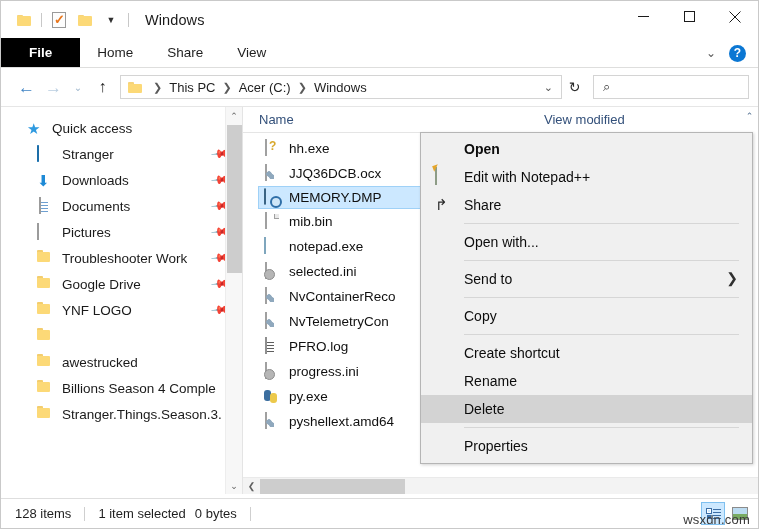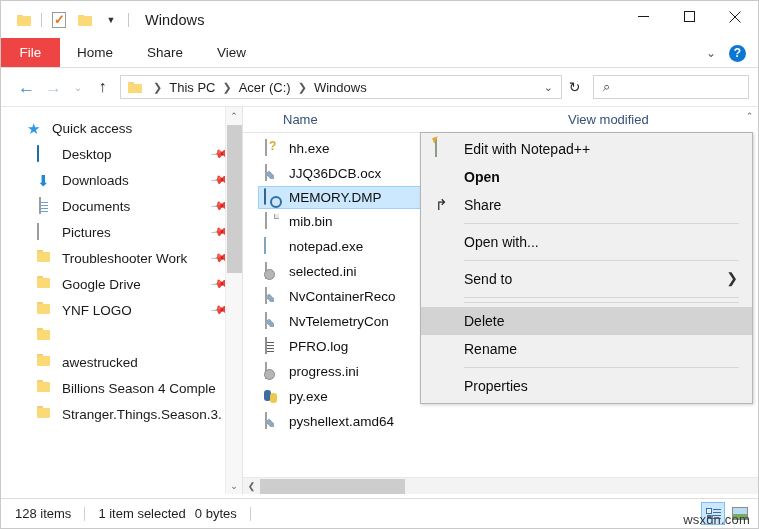--- a/index.html
+++ b/index.html
@@ -76,22 +76,22 @@
     background: #ffffff;
     border-bottom: 1px solid #dededd;
     display: flex; align-items: stretch;
   }
   .tab {
     display: flex; align-items: center; justify-content: center;
     padding: 0 17px;
     font-size: 13.5px; color: #1f1f1f;
   }
   .tab.file {
-    background: #ef4444; color: #ffffff;
-    min-width: 59px; padding: 0 18px;
+    background: #000000; color: #ffffff;
+    min-width: 59px; padding: 0 28px; font-weight: bold;
   }
   .ribbon-right {
     position: absolute; right: 4px; top: 0;
     height: 30px; display: flex; align-items: center; gap: 9px;
   }
   .ribbon-chevron { font-size: 12px; color: #5a5a5a; padding: 0 4px; }
   .help-btn {
     width: 17px; height: 17px; border-radius: 50%;
     background: #0b77d3; color: #ffffff;
     font-size: 12px; font-weight: bold;
@@ -227,21 +227,21 @@
   .filepane {
     position: relative; flex: 1;
     background: #ffffff; overflow: hidden;
   }
   .col-header {
     height: 26px; display: flex; align-items: center;
     border-bottom: 1px solid #e5e5e5;
     font-size: 13px; color: #33507a;
     padding-left: 16px;
   }
-  .col-name { width: 285px; margin-left: 24px; }
+  .col-name { width: 285px; }
   .col-date { }
   .file-list { padding-top: 3px; }
   .file-row {
     height: 25px; display: flex; align-items: center;
     padding-left: 20px; font-size: 13.5px; color: #101010;
     white-space: nowrap;
   }
   .file-row.selected {
     background: #cce8ff; border: 1px solid #9fd1f7;
     margin-left: 15px; padding-left: 4px; width: 196px; height: 23px;
@@ -511,21 +511,21 @@
   <div class="body">
 
     <div class="sidebar">
       <div class="nav-list">
         <div class="nav-item">
           <span class="nav-ico"><span class="ico-star">★</span></span>
           <span class="nav-label">Quick access</span>
         </div>
         <div class="nav-item lvl2">
           <span class="nav-ico"><span class="ico-desktop"></span></span>
-          <span class="nav-label">Desktop</span>
+          <span class="nav-label">Stranger</span>
           <span class="pin">📌</span>
         </div>
         <div class="nav-item lvl2">
           <span class="nav-ico"><span class="ico-down">⬇</span></span>
           <span class="nav-label">Downloads</span>
           <span class="pin">📌</span>
         </div>
         <div class="nav-item lvl2">
           <span class="nav-ico"><span class="ico-doc"></span></span>
           <span class="nav-label">Documents</span>
@@ -639,47 +639,53 @@
       </div>
 
       <div class="fp-hscroll">
         <div class="hs-arrow">❮</div>
         <div class="hs-thumb"></div>
       </div>
     </div>
   </div>
 
   <div class="ctxmenu">
+    <div class="ctx-item bold">
+      <span>Open</span>
+    </div>
     <div class="ctx-item">
       <span class="ctx-ico"><span class="npp-ico"></span></span>
       <span>Edit with Notepad++</span>
-    </div>
-    <div class="ctx-item bold">
-      <span>Open</span>
     </div>
     <div class="ctx-item">
       <span class="ctx-ico"><span class="share-ico">↱</span></span>
       <span>Share</span>
     </div>
     <div class="ctx-sep"></div>
     <div class="ctx-item">
       <span>Open with...</span>
     </div>
     <div class="ctx-sep"></div>
     <div class="ctx-item">
       <span>Send to</span>
       <span class="ctx-arrow">❯</span>
     </div>
     <div class="ctx-sep"></div>
+    <div class="ctx-item">
+      <span>Copy</span>
+    </div>
     <div class="ctx-sep"></div>
+    <div class="ctx-item">
+      <span>Create shortcut</span>
+    </div>
+    <div class="ctx-item">
+      <span>Rename</span>
+    </div>
     <div class="ctx-item hover">
       <span>Delete</span>
-    </div>
-    <div class="ctx-item">
-      <span>Rename</span>
     </div>
     <div class="ctx-sep"></div>
     <div class="ctx-item">
       <span>Properties</span>
     </div>
   </div>
 
   <div class="statusbar">
     <div class="sb-part">128 items</div>
     <div class="sb-divider"></div>

